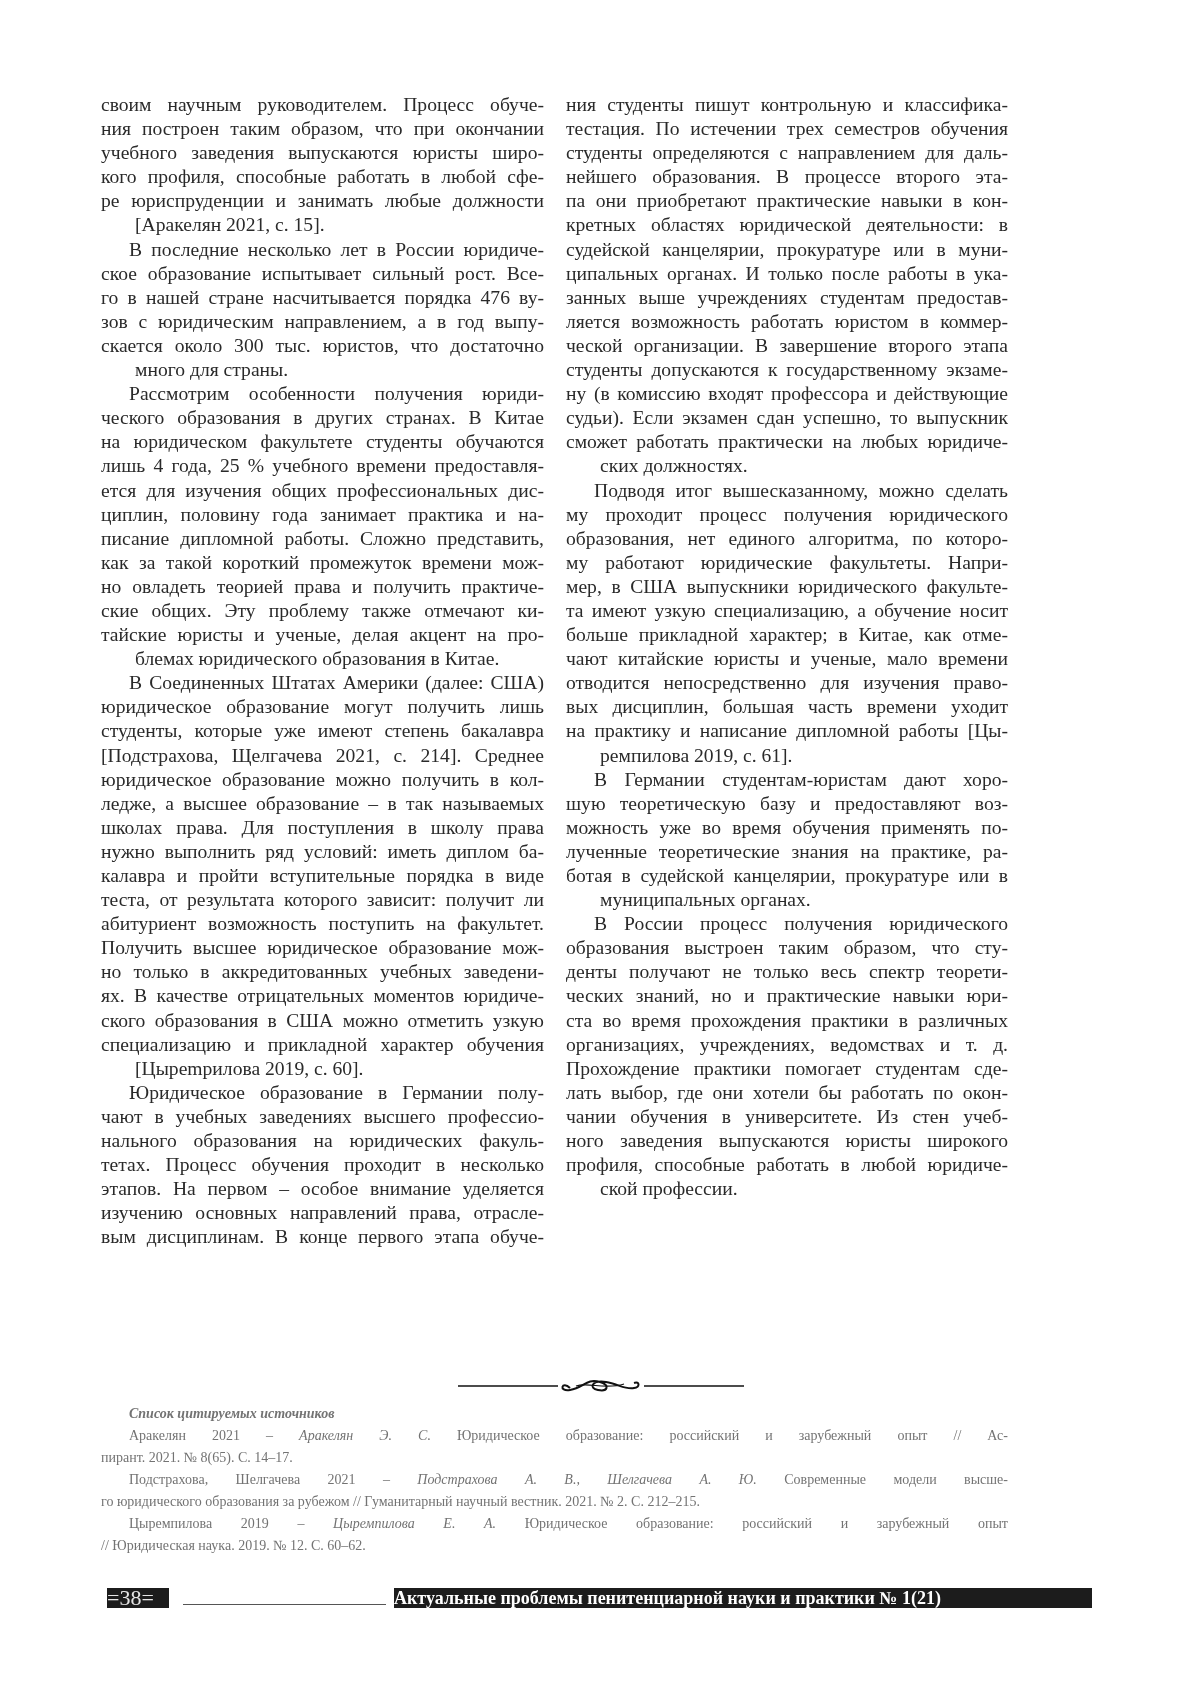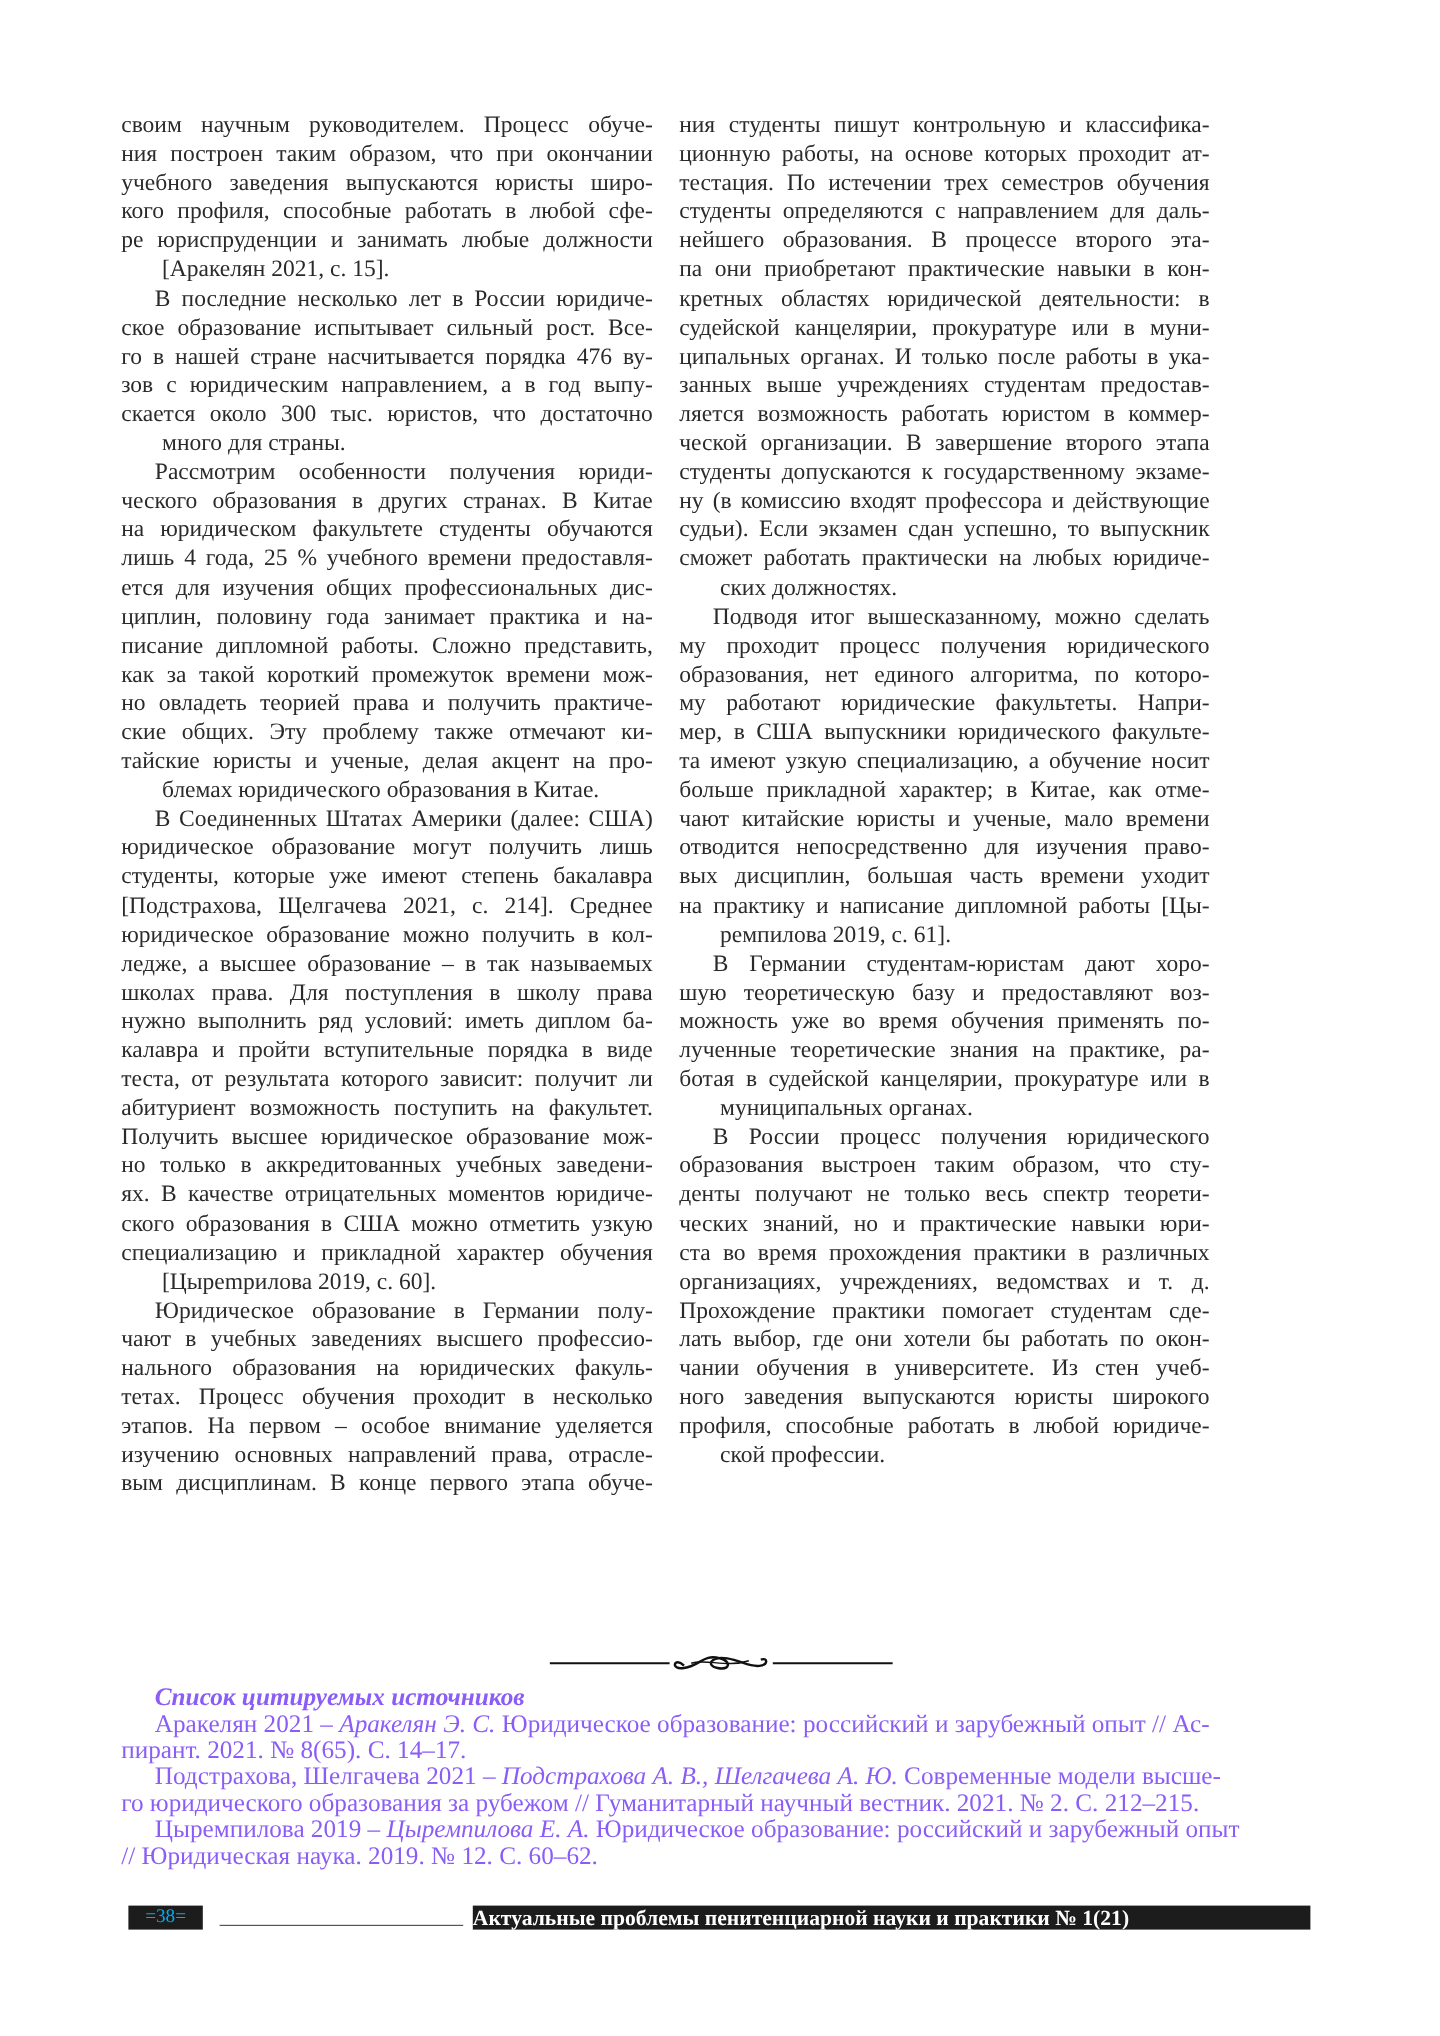--- a/index.html
+++ b/index.html
@@ -13,32 +13,31 @@
   }
   .col.left { left: 101px; }
   .col.right { left: 566px; width: 442px; }
   .line { display: block; text-align: justify; text-align-last: justify; white-space: nowrap; height: 24.1px; overflow: visible; }
   .line.last { text-align-last: left; margin-left: 34px; }
   .ind { padding-left: 28px; }
   .ornament { position: absolute; left: 458px; top: 1376px; width: 286px; height: 20px; }
   .refs {
     position: absolute; left: 101px; top: 1403px; width: 907px;
     font-family: "Liberation Serif", "DejaVu Serif", serif;
-    font-size: 21px; line-height: 22px; color: #8b5cf6;
+    font-size: 14px; line-height: 22px; color: #737373;
   }
   .refs .heading { font-style: italic; font-weight: bold; padding-left: 28px; display: block; }
   .refs .ref-line { display: block; white-space: nowrap; text-align: justify; text-align-last: justify; }
   .refs .ref-line.last { text-align-last: left; }
   .refs .ref-line.ind { padding-left: 28px; }
   .refs i { font-style: italic; }
   .footer-num {
     position: absolute; left: 107px; top: 1588px; width: 62px; height: 20px;
-    background: #1c1c1c; color: #0ea5e9;
-    font-family: "Liberation Serif", "DejaVu Serif", serif; font-size: 16px; line-height: 20px;
-    text-align: center;
+    background: #1c1c1c; color: #e5e5e5;
+    font-family: "Liberation Serif", "DejaVu Serif", serif; font-size: 22px; line-height: 20px;
   }
   .footer-rule { position: absolute; left: 183px; top: 1604px; width: 203px; height: 1px; background: #555; }
   .footer-bar {
     position: absolute; left: 394px; top: 1588px; width: 698px; height: 20px;
     background: #1c1c1c; color: #fff;
     font-family: "Liberation Serif", "DejaVu Serif", serif; font-size: 18px; font-weight: bold; line-height: 21px;
     text-align: left; padding-right: 6px; box-sizing: border-box; white-space: nowrap;
   }
 </style>
 </head>
@@ -90,21 +89,20 @@
       <span class="line ind">Юридическое образование в Германии полу-</span>
       <span class="line">чают в учебных заведениях высшего профессио-</span>
       <span class="line">нального образования на юридических факуль-</span>
       <span class="line">тетах. Процесс обучения проходит в несколько</span>
       <span class="line">этапов. На первом – особое внимание уделяется</span>
       <span class="line">изучению основных направлений права, отрасле-</span>
       <span class="line">вым дисциплинам. В конце первого этапа обуче-</span>
     </div>
   <div class="col right" id="right-col">
       <span class="line">ния студенты пишут контрольную и классифика-</span>
-      <span class="line">ционную работы, на основе которых проходит ат-</span>
       <span class="line">тестация. По истечении трех семестров обучения</span>
       <span class="line">студенты определяются с направлением для даль-</span>
       <span class="line">нейшего образования. В процессе второго эта-</span>
       <span class="line">па они приобретают практические навыки в кон-</span>
       <span class="line">кретных областях юридической деятельности: в</span>
       <span class="line">судейской канцелярии, прокуратуре или в муни-</span>
       <span class="line">ципальных органах. И только после работы в ука-</span>
       <span class="line">занных выше учреждениях студентам предостав-</span>
       <span class="line">ляется возможность работать юристом в коммер-</span>
       <span class="line">ческой организации. В завершение второго этапа</span>

